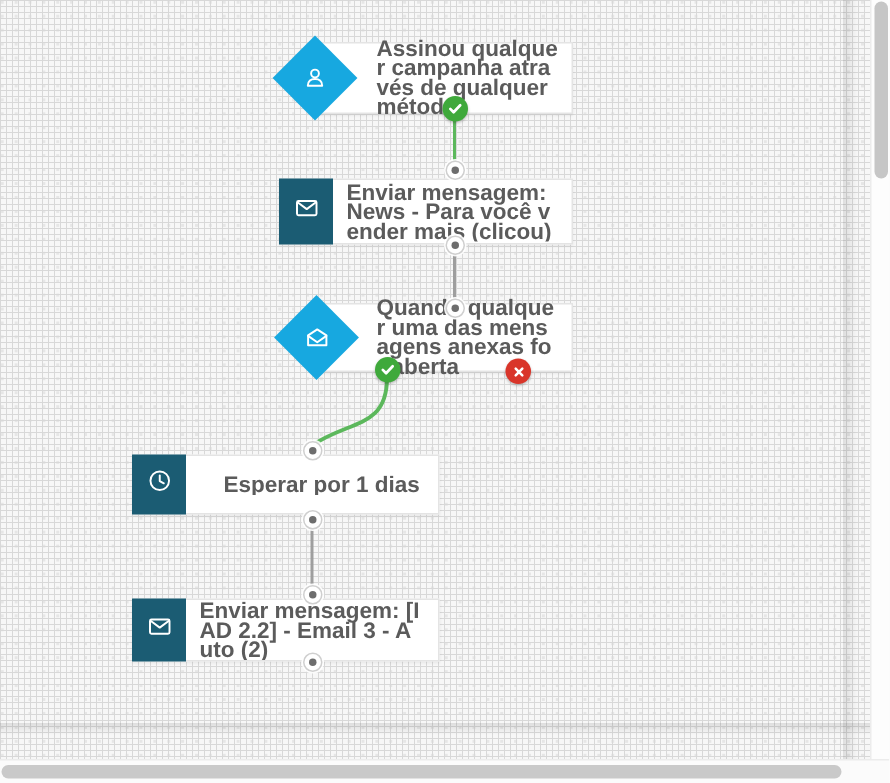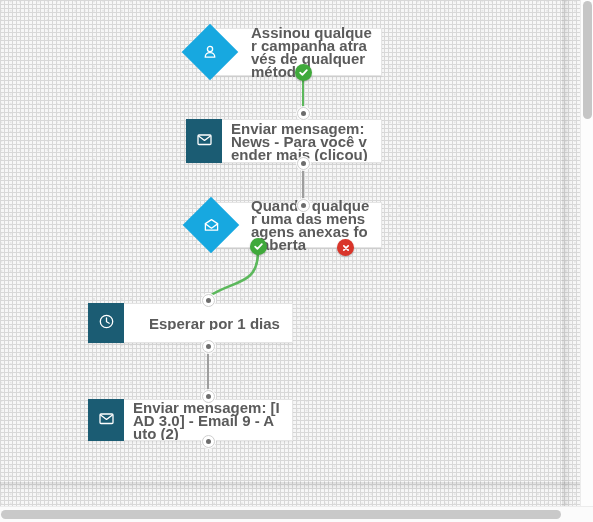--- a/index.html
+++ b/index.html
@@ -282,21 +282,21 @@
         </span>
       </div>
     </div>
 
     <div class="port" style="left:202px; top:340px;"></div>
 
     <div class="port" style="left:202px; top:390px;"></div>
 
     <div class="node" style="left:88px; top:399px; width:205px; height:42px;">
       <div class="card" style="left:0; top:0; width:205px; height:42px;">
-        <div class="card-label" style="margin-left:36px; width:163px;">Enviar mensagem: [IAD 3.0] - Email 9 - Auto (2)</div>
+        <div class="card-label" style="margin-left:36px; width:163px;">Enviar mensagem: [IAD 2.2] - Email 3 - Auto (2)</div>
       </div>
       <div class="tile">
         <span>
           <svg width="17" height="17" viewBox="0 0 17 17">
             <rect x="2" y="4" width="13" height="9.5" rx="1" fill="none" stroke="#ffffff" stroke-width="1.3"></rect>
             <path d="M2.6 5 L8.5 9.4 L14.4 5" fill="none" stroke="#ffffff" stroke-width="1.3" stroke-linecap="round" stroke-linejoin="round"></path>
           </svg>
         </span>
       </div>
     </div>

